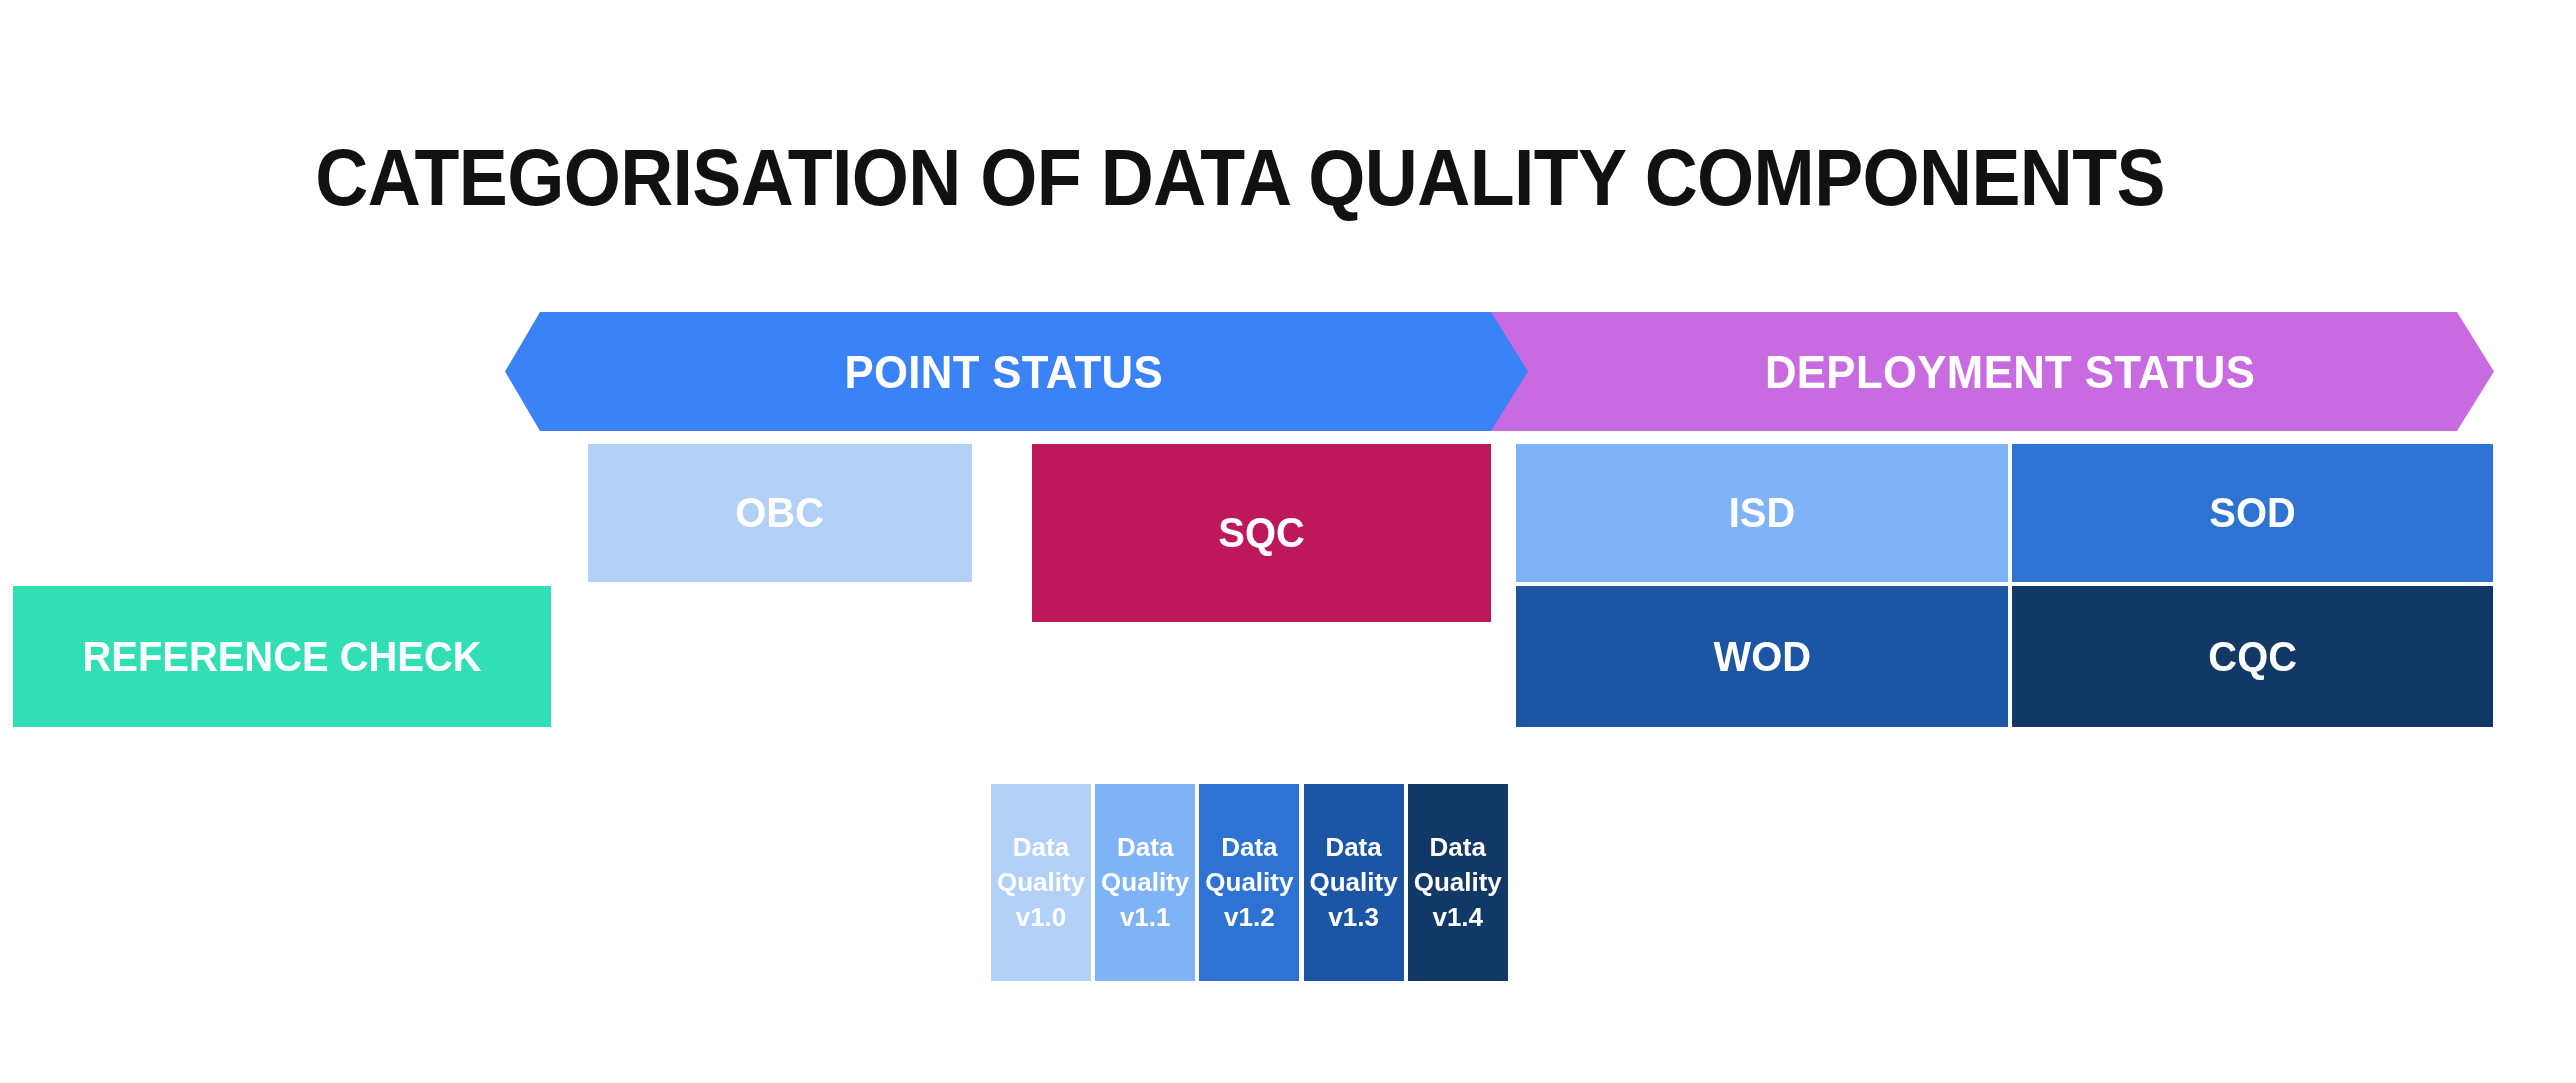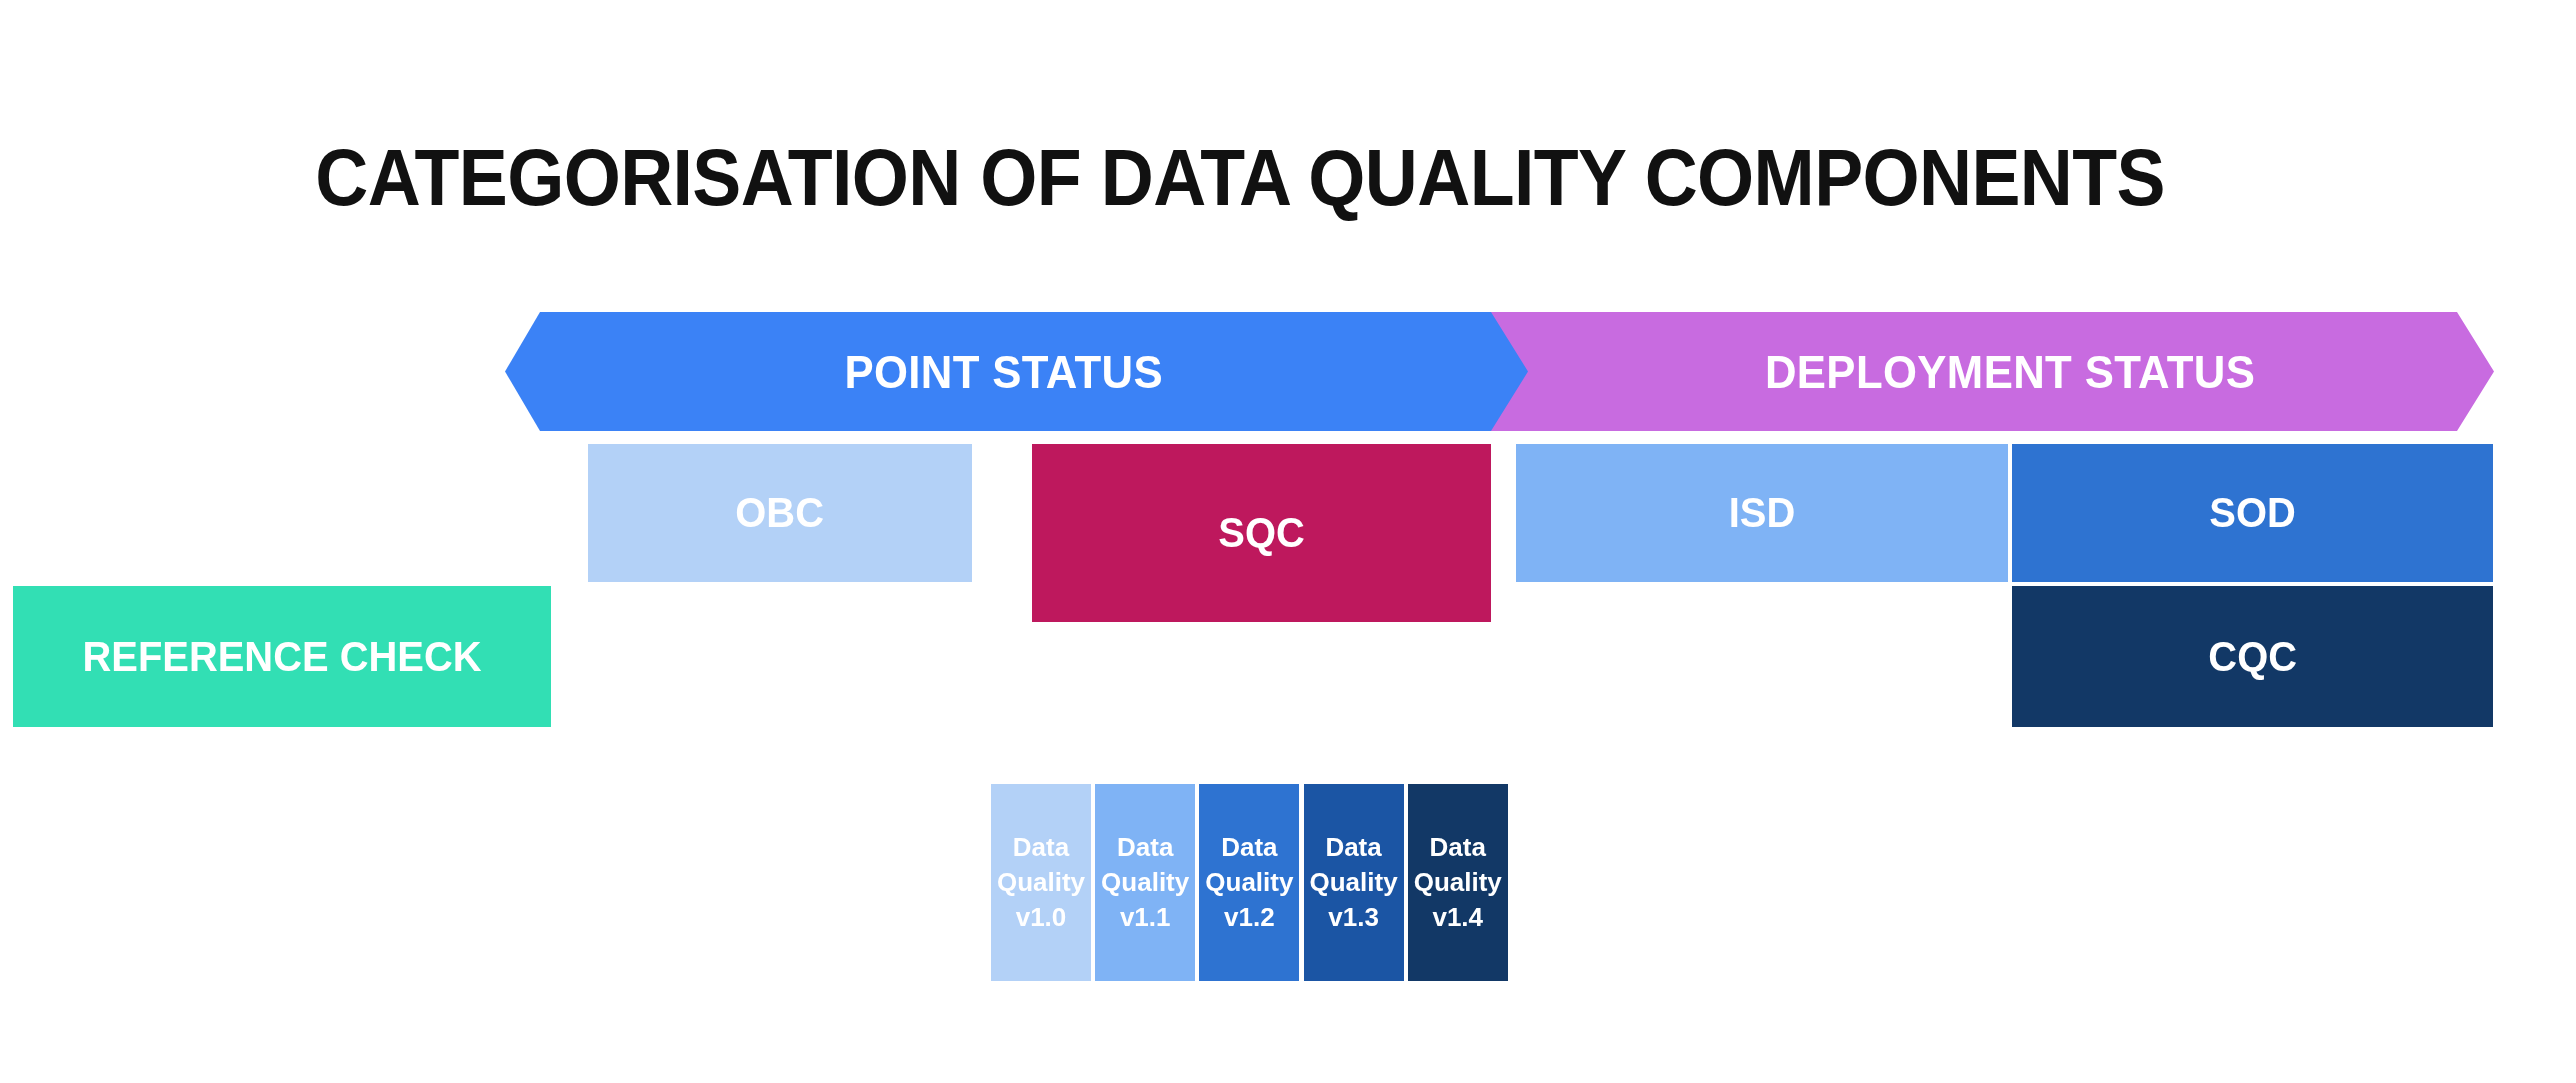--- a/index.html
+++ b/index.html
@@ -158,20 +158,23 @@
   </div>
 
   <div class="cell big" style="left:1516px; top:444px; width:492px; height:138px; background:#7fb3f5;">
     <span class="cell-label">ISD</span>
   </div>
 
   <div class="cell big" style="left:12.6px; top:586px; width:538px; height:141px; background:#32dfb4;">
     <span class="cell-label">REFERENCE CHECK</span>
   </div>
 
+  <div class="cell big" style="left:1516px; top:586px; width:492px; height:141px; background:#1b55a4;">
+    <span class="cell-label">WOD</span>
+  </div>
 
   <div class="cell big" style="left:2012px; top:586px; width:481px; height:141px; background:#123866;">
     <span class="cell-label">CQC</span>
   </div>
 
   <div id="legend">
 
     <div class="legend-box" style="background:#b3d1f7;">
       <span class="ln">Data</span>
       <span class="ln">Quality</span>

